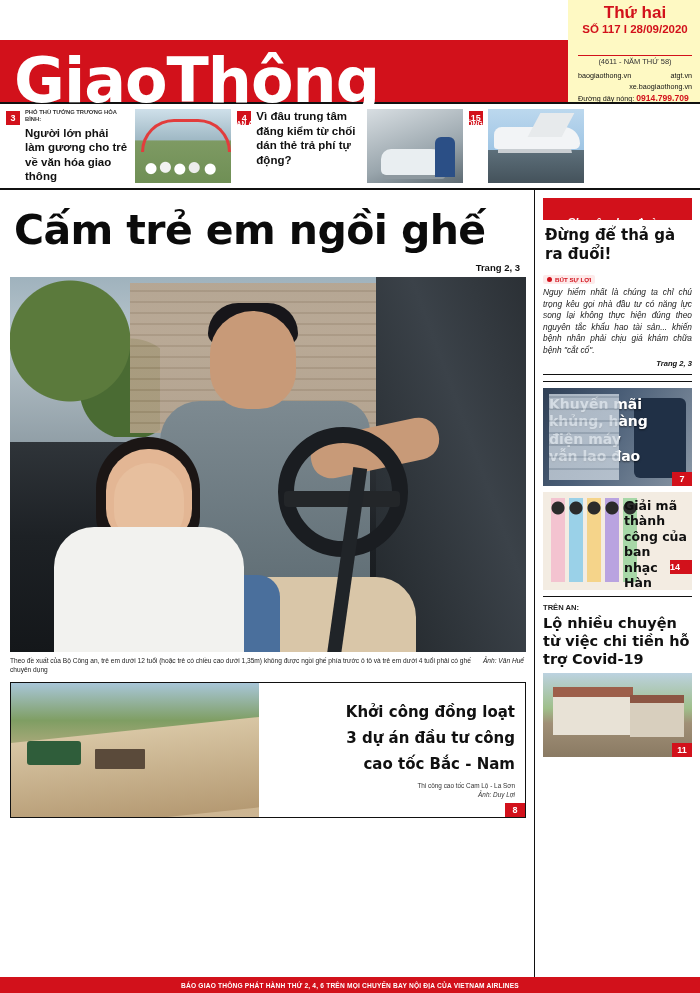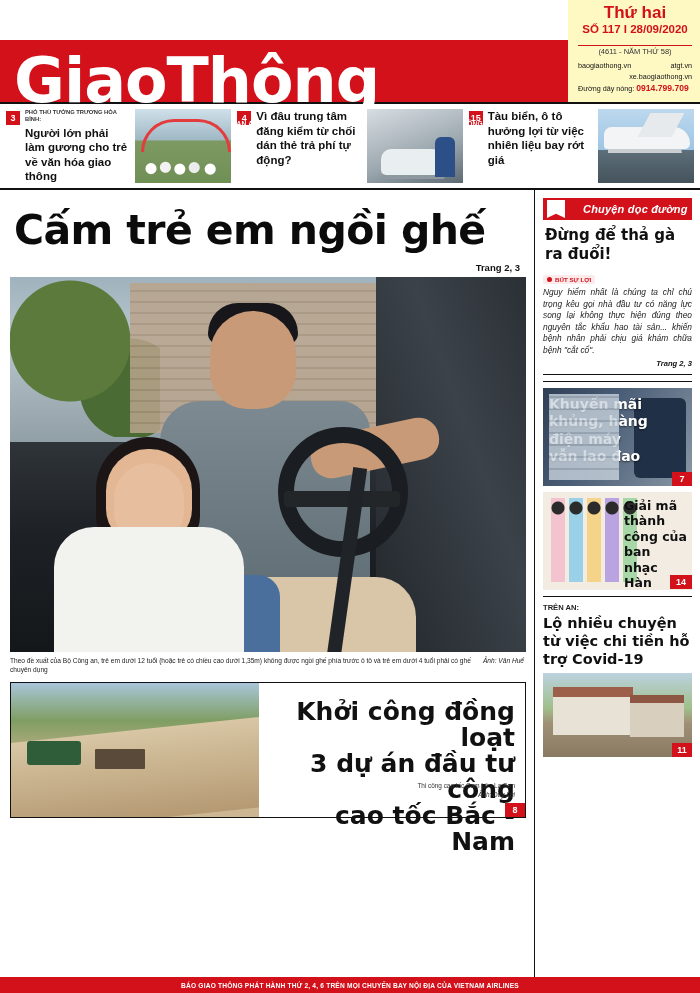--- a/index.html
+++ b/index.html
@@ -60,21 +60,21 @@
     text-align: center;
     line-height: 18px;
   }
   .mr-issue {
     color: #d2111b;
     font-weight: bold;
     font-size: 11.5px;
     text-align: center;
     line-height: 15px;
     border-bottom: 1px solid #d2111b;
-    padding-bottom: 8px;
+    padding-bottom: 18px;
   }
   .mr-issue-sub {
     font-size: 7.5px;
     text-align: center;
     color: #333;
     line-height: 12px;
   }
   .mr-links {
     display: flex;
     justify-content: space-between;
@@ -269,39 +269,40 @@
   }
   .promo-photo { flex: 0 0 248px; position: relative; overflow: hidden;
     background: linear-gradient(180deg,#a8c6d8 0%,#7f9e63 28%,#c9b18b 60%,#cdb693 100%); }
   .promo-photo::before { content:""; position:absolute; left:-10px; top:46px; width: 290px; height: 90px;
     background: linear-gradient(180deg,#d8c6a4 0%,#b59a73 100%); transform: rotate(-6deg); }
   .promo-photo::after { content:""; position:absolute; left: 16px; top: 58px; width: 54px; height: 24px;
     background: #2f5d3a; border-radius: 3px; box-shadow: 66px 6px 0 -2px #5a4a3a; }
   .promo-text { flex: 1 1 auto; padding: 16px 10px 4px 12px; position: relative; }
   .promo-title {
     font-family: "DejaVu Sans", sans-serif;
-    font-size: 25px; font-weight: bold; line-height: 26px; color: #111;
+    font-size: 15px; font-weight: bold; line-height: 26px; color: #111;
     text-align: right;
   }
   .promo-cap {
     position: absolute; right: 10px; bottom: 18px; text-align: right;
     font-size: 6.4px; line-height: 9px; color: #333;
   }
   .promo-cap i { font-style: italic; }
   .promo-num {
     position: absolute; right: 0; bottom: 0;
     width: 20px; height: 14px; background: #d2111b; color: #fff;
     font-size: 9px; font-weight: bold; line-height: 14px; text-align: center;
   }
 
   
   .side-banner {
     display: flex; align-items: center; gap: 18px;
     background: #d2111b; height: 22px; padding-left: 4px;
     position: relative;
+    flex-direction: column;
   }
   .side-banner .flag {
     width: 18px; height: 18px; background: #fff;
     clip-path: polygon(0 0,100% 0,100% 100%,50% 76%,0 100%);
   }
   .side-banner .sb-text {
     color: #fff; font-style: italic; font-weight: bold; font-size: 11px;
     letter-spacing: .2px;
   }
   .side-h1 {
@@ -367,23 +368,23 @@
                 radial-gradient(circle at 47px 8px,#2b2b2b 0 6px,transparent 7px),
                 radial-gradient(circle at 65px 8px,#2b2b2b 0 6px,transparent 7px),
                 radial-gradient(circle at 83px 8px,#2b2b2b 0 6px,transparent 7px);
   }
   .bp3-title {
     position: absolute; right: 4px; top: 6px; width: 64px;
     font-family: "DejaVu Sans", sans-serif;
     font-size: 12.5px; font-weight: bold; line-height: 15.5px; color: #111;
   }
   .side-num-dark {
-    position: absolute; right: 0; bottom: 1px; width: 22px; height: 14px;
+    position: absolute; right: 0; bottom: 16px; width: 22px; height: 14px;
     background: #d2111b; color: #fff; font-size: 9px; font-weight: bold;
-    line-height: 14px; text-align: center;
+    line-height: 14px; text-align: left;
   }
   .sp4 { position: relative; width: 100%; height: 84px; margin-top: 5px; overflow: hidden;
     background: linear-gradient(180deg,#bcd2e0 0%,#9fbf8a 42%,#a08f76 60%,#8a7a63 100%); padding-left: 35px; }
   .sp4::before { content:""; position:absolute; left: 10px; top: 14px; width: 80px; height: 38px;
     background: #e8e2d6; border-top: 10px solid #9d5f4a; }
   .sp4::after { content:""; position:absolute; right: 8px; top: 22px; width: 54px; height: 34px;
     background: #d8cfbe; border-top: 8px solid #8c5643; }
 
   
   .footer {
@@ -438,23 +439,20 @@
         <div class="teaser-text">
           <div class="teaser-title">Vì đâu trung tâm đăng kiểm từ chối dán thẻ trả phí tự động?</div>
         </div>
         <div class="teaser-photo t2-photo"></div>
       </div>
     </div>
 
     <div class="teaser">
       <div class="teaser-num">15</div>
       <div class="teaser-body">
-        <div class="teaser-text">
-          <div class="teaser-title">Tàu biển, ô tô hưởng lợi từ việc nhiên liệu bay rớt giá</div>
-        </div>
         <div class="teaser-photo t3-photo"></div>
       </div>
     </div>
 
   </div>
 
   <div class="body-grid">
 
     <div class="col-main">
       <div class="lead-title">Cấm trẻ em ngồi ghế</div>

